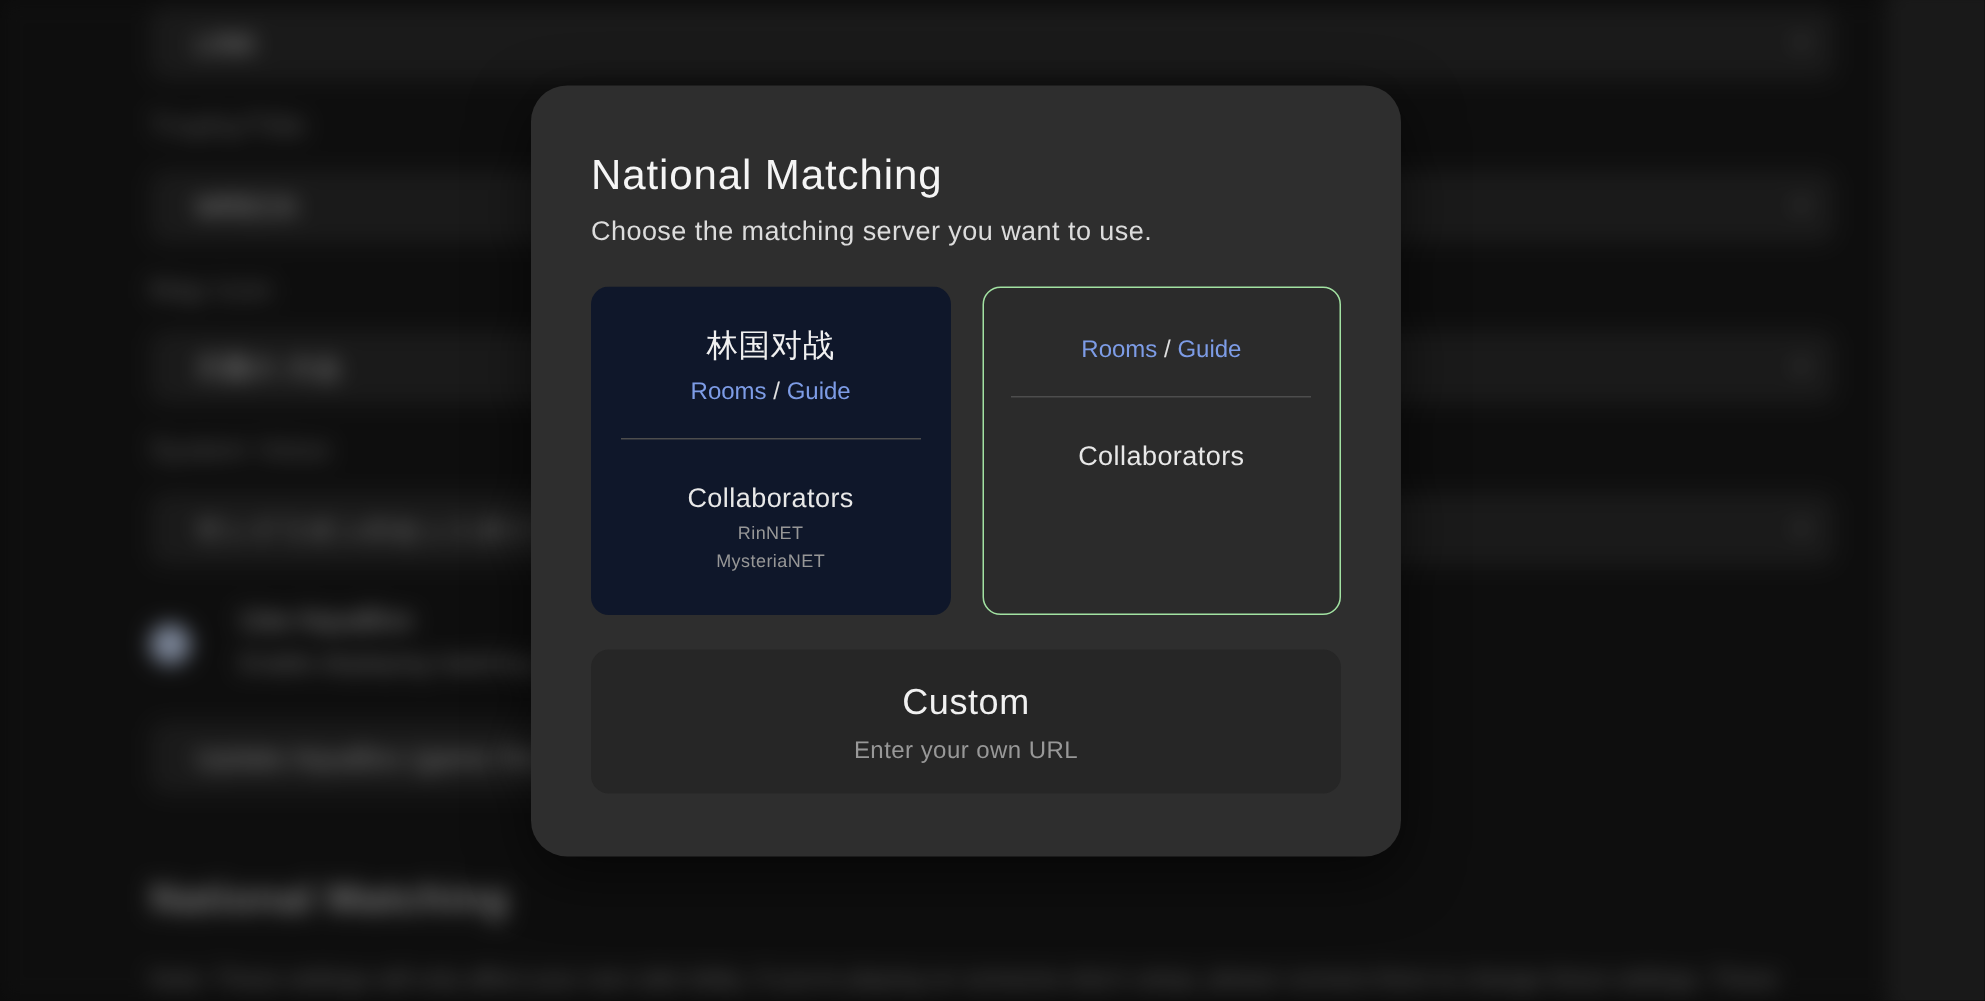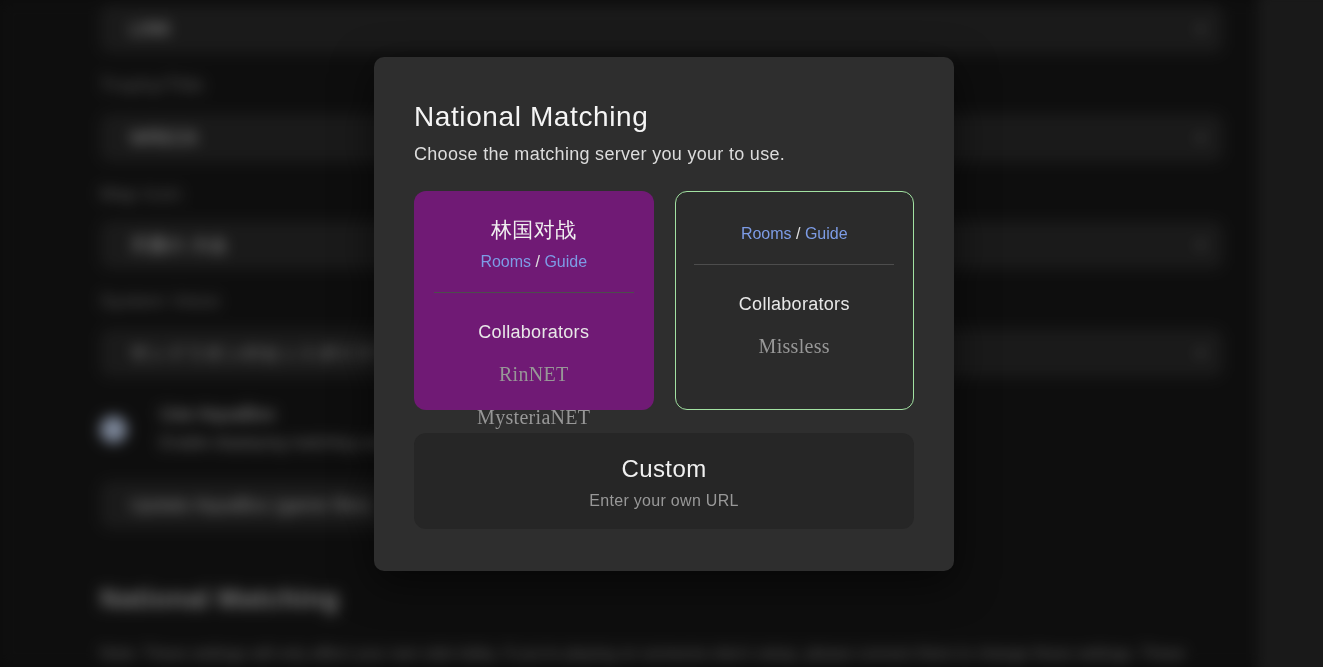--- a/index.html
+++ b/index.html
@@ -22,36 +22,36 @@
   .bg-check-desc  { position:absolute; left:160px; top:434px; color:#b5b5b5; font-size:16px; white-space:nowrap; }
   .bg-button { position:absolute; left:100px; top:481px; width:700px; height:48px;
                background:#2b2b2b; border-radius:10px; color:#dedede; font-size:18px;
                line-height:48px; padding-left:30px; letter-spacing:.3px; }
   .bg-heading { position:absolute; left:100px; top:584px; color:#c9c9c9; font-size:27px;
                 font-weight:700; letter-spacing:.4px; }
   .bg-note { position:absolute; left:100px; top:645px; width:1120px; color:#9b9b9b;
              font-size:16px; white-space:nowrap; overflow:hidden; }
 
   
-  .modal { position:absolute; left:374px; top:57px; width:580px; height:514px;
-           background:#2e2e2e; border-radius:10px; padding:44px 40px 0 40px;
+  .modal { position:absolute; left:354px; top:57px; width:580px; height:514px;
+           background:#2e2e2e; border-radius:24px; padding:44px 40px 0 40px;
            box-shadow:0 12px 40px rgba(0,0,0,.55); color:#f2f2f2; }
   .modal-title { font-size:28px; font-weight:500; letter-spacing:.6px; color:#f5f5f5; }
   .modal-subtitle { margin-top:11px; font-size:18px; letter-spacing:.3px; color:#dcdcdc; }
 
   .cards-row { margin-top:26px; display:flex; gap:21px; height:219px; }
-  .server-card { flex:1; background:#701a75; border-radius:12px; text-align:center;
+  .server-card { flex:1; background:#0f172a; border-radius:12px; text-align:center;
                  padding-top:24px; border:1px solid transparent; cursor:pointer; }
   .server-card.selected { background:#2b2b2b; border:1px solid #a2e2a2; }
   .server-title { font-size:21px; color:#f0f0f0; letter-spacing:.4px; }
   .server-links { margin-top:9px; font-size:16px; color:#e0e0e0; }
   .server-links .lnk { color:#7d9ce6; cursor:pointer; }
   .card-divider { width:200px; height:1px; background:#4d4d4d; border:0; margin:21px auto 0 auto; }
   .collab-label { margin-top:29px; font-size:18px; color:#e8e8e8; letter-spacing:.3px; }
-  .collab-name { margin-top:20px; font-size:20px; color:#979797; letter-spacing:.3px;font-family:Liberation Serif, serif; }
+  .collab-name { margin-top:5px; font-size:12px; color:#979797; letter-spacing:.3px; }
 
   .custom-card { margin-top:23px; height:96px; background:#262626; border-radius:12px;
                  text-align:center; padding-top:22px; cursor:pointer; }
   .custom-title { font-size:24px; color:#f0f0f0; letter-spacing:.4px; }
   .custom-subtitle { margin-top:9px; font-size:16px; color:#989898; letter-spacing:.3px; }
 </style>
 </head>
 <body>
 
 <div class="stage">
@@ -87,21 +87,21 @@
     <div class="bg-check-desc">Enable displaying matching userbox info</div>
 
     <div class="bg-button">Update AquaBox (game files)</div>
 
     <div class="bg-heading">National Matching</div>
     <div class="bg-note">Note: These settings will only affect your own side lobby. If you're playing on someone else's setup, please connect there to change these settings. These</div>
   </div>
 
   <div class="modal">
     <div class="modal-title">National Matching</div>
-    <div class="modal-subtitle">Choose the matching server you your to use.</div>
+    <div class="modal-subtitle">Choose the matching server you want to use.</div>
 
     <div class="cards-row">
 
       <div class="server-card">
         <div class="server-title">林国对战</div>
         <div class="server-links">
           <span class="lnk">Rooms</span>
           <span>/</span>
           <span class="lnk">Guide</span>
         </div>
@@ -112,21 +112,20 @@
       </div>
 
       <div class="server-card selected">
         <div class="server-links">
           <span class="lnk">Rooms</span>
           <span>/</span>
           <span class="lnk">Guide</span>
         </div>
         <hr class="card-divider">
         <div class="collab-label">Collaborators</div>
-        <div class="collab-name">Missless</div>
       </div>
 
     </div>
 
     <div class="custom-card">
       <div class="custom-title">Custom</div>
       <div class="custom-subtitle">Enter your own URL</div>
     </div>
   </div>
 

